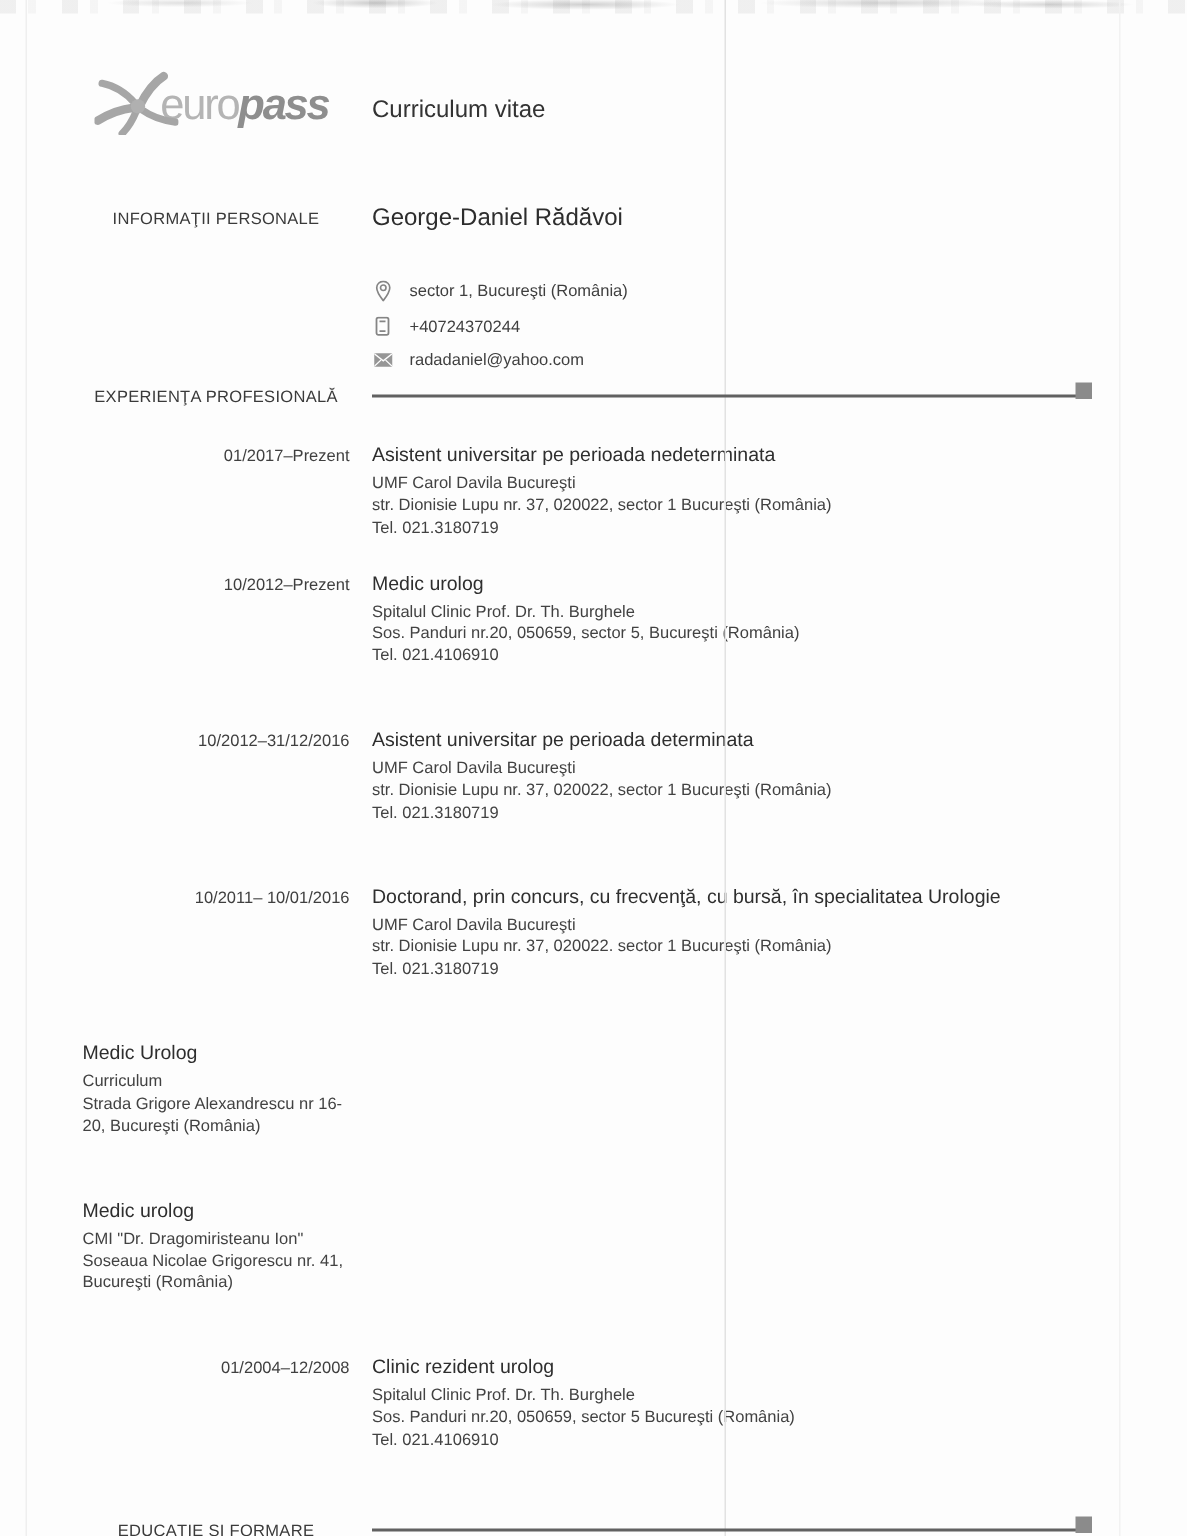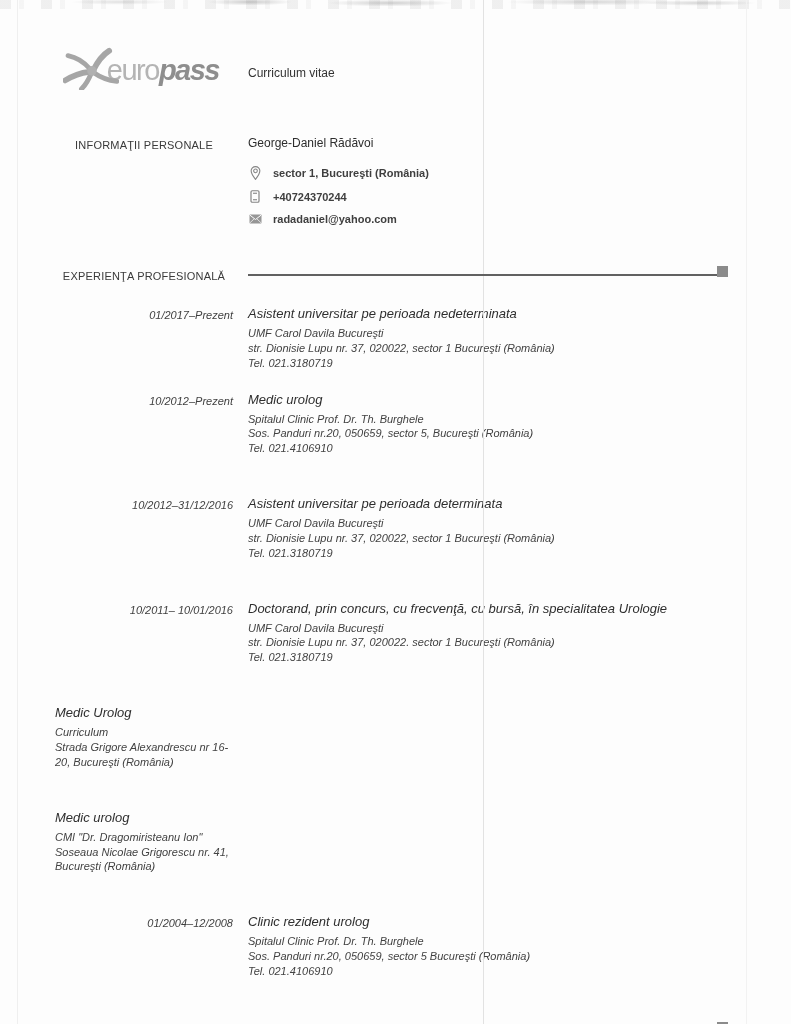--- a/index.html
+++ b/index.html
@@ -38,47 +38,46 @@
   }
   .label-col { text-align: center; }
 
   
   .logo-row { margin-top: 46px; align-items: center; }
   .logo-wrap { display: flex; align-items: center; justify-content: flex-end; padding-right: 14px; }
   .logo-star { flex: 0 0 auto; margin-right: -12px; position: relative; z-index: 1; }
   .logo-text { white-space: nowrap; }
   .logo-euro { font-size: 29px; color: #b4b4b4; letter-spacing: -1.5px; }
   .logo-pass { font-size: 29px; color: #8e8e8e; font-style: italic; font-weight: bold; letter-spacing: -1.5px; }
-  .doc-label { font-size: 12px; color: #333; padding-top: 6px; }
+  .doc-label { font-size: 16px; color: #333; padding-top: 6px; }
 
   
   .personal-row { margin-top: 42px; }
   .section-label { font-size: 11px; color: #3a3a3a; letter-spacing: .2px; padding-top: 3px; }
-  .person-name { font-size: 12px; color: #2d2d2d; }
-  .contacts { margin-top: 16px; font-weight: bold; }
+  .person-name { font-size: 16px; color: #2d2d2d; }
+  .contacts { margin-top: 32px; }
   .contact-line { display: flex; align-items: center; gap: 11px; margin-bottom: 10px; font-size: 11px; color: #3f3f3f; }
   .contact-icon { width: 14px; display: flex; justify-content: center; }
 
   
-  .section-row { margin-top: 32px; margin-bottom: 24px; }
+  .section-row { margin-bottom: 24px; }
   .rule { position: relative; height: 2px; background: #616161; margin-top: 7px; margin-right: 1px; }
   .rule::after {
     content: ""; position: absolute; right: -2px; top: -8px;
     width: 11px; height: 11px; background: #8b8b8b;
   }
 
   
   .entry {
     display: grid;
     grid-template-columns: 178px 1fr;
     column-gap: 15px;
     padding-left: 55px;
     padding-right: 100px;
     margin-bottom: 40px;
-    font-style: italic;
   }
   .exp-entries .entry:first-of-type { margin-bottom: 21px; }
   .entry-date { text-align: right; font-size: 11px; color: #3f3f3f; padding-top: 3px; }
   .entry-title { font-size: 13px; color: #2e2e2e; margin-bottom: 5px; white-space: nowrap; }
   .org-line { font-size: 11px; color: #424242; line-height: 1.35; }
 
   .edu-section { margin-top: 44px; }
 </style>
 </head>
 <body>

